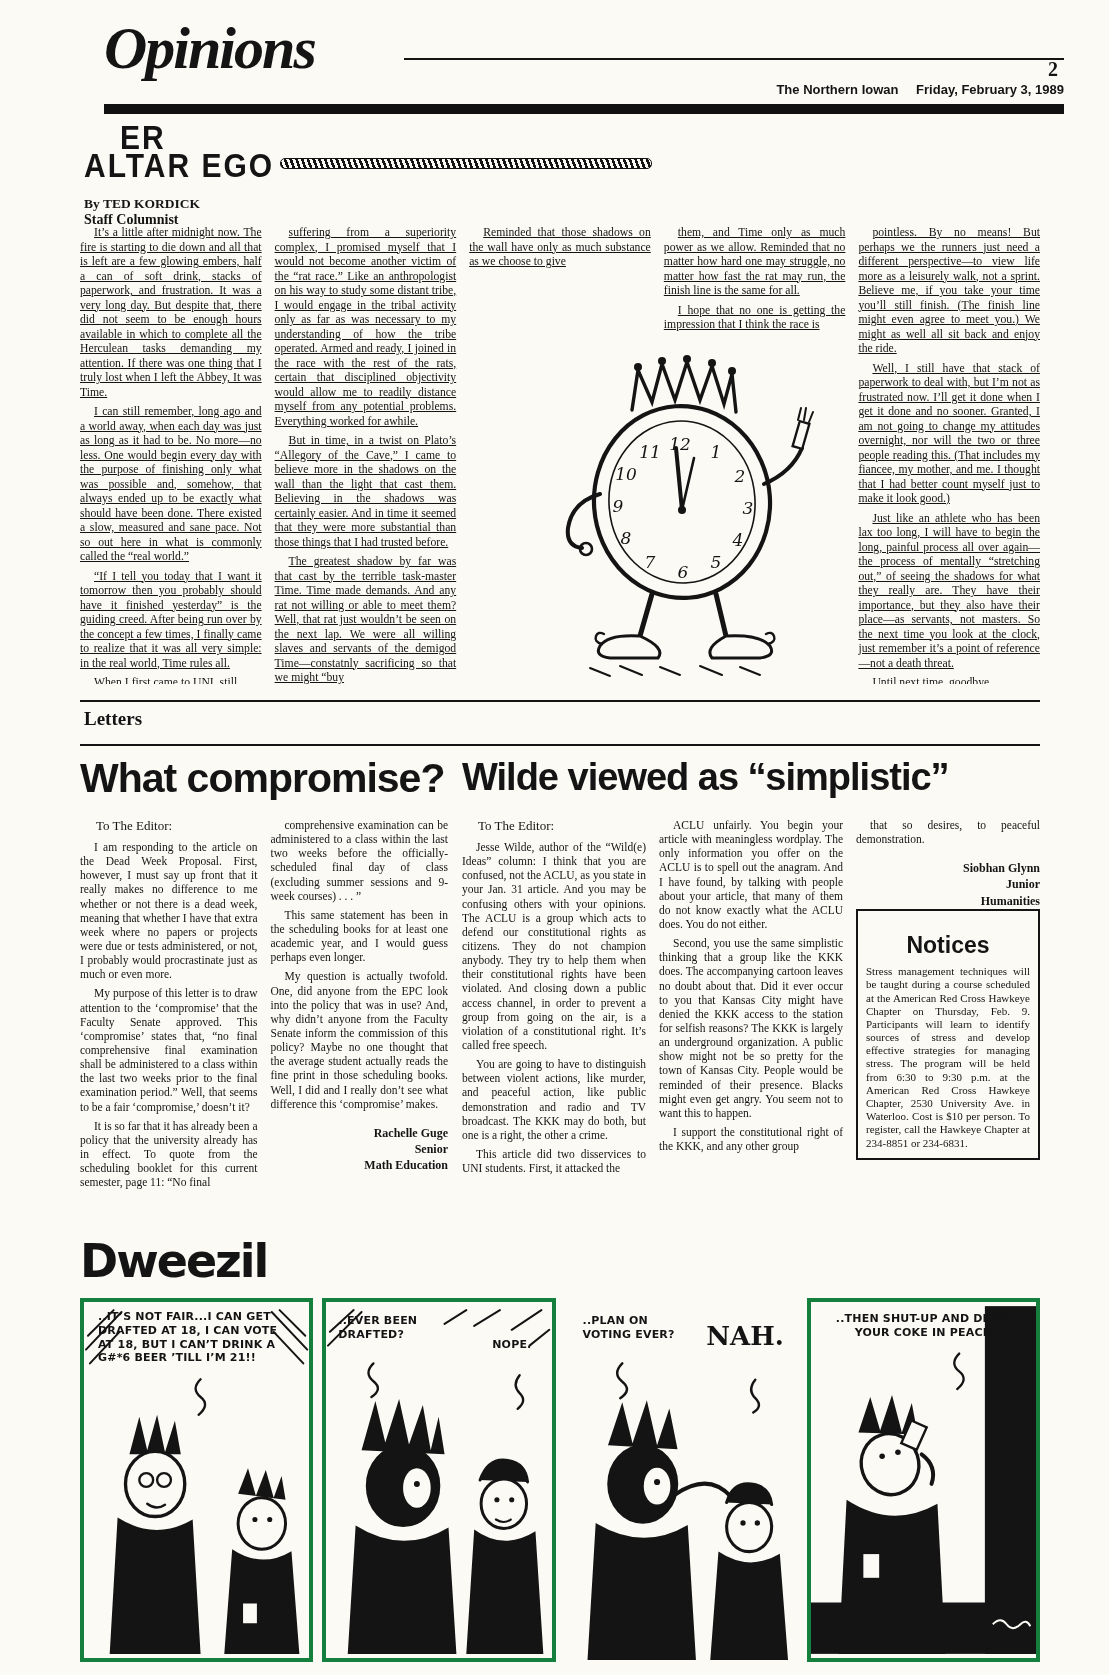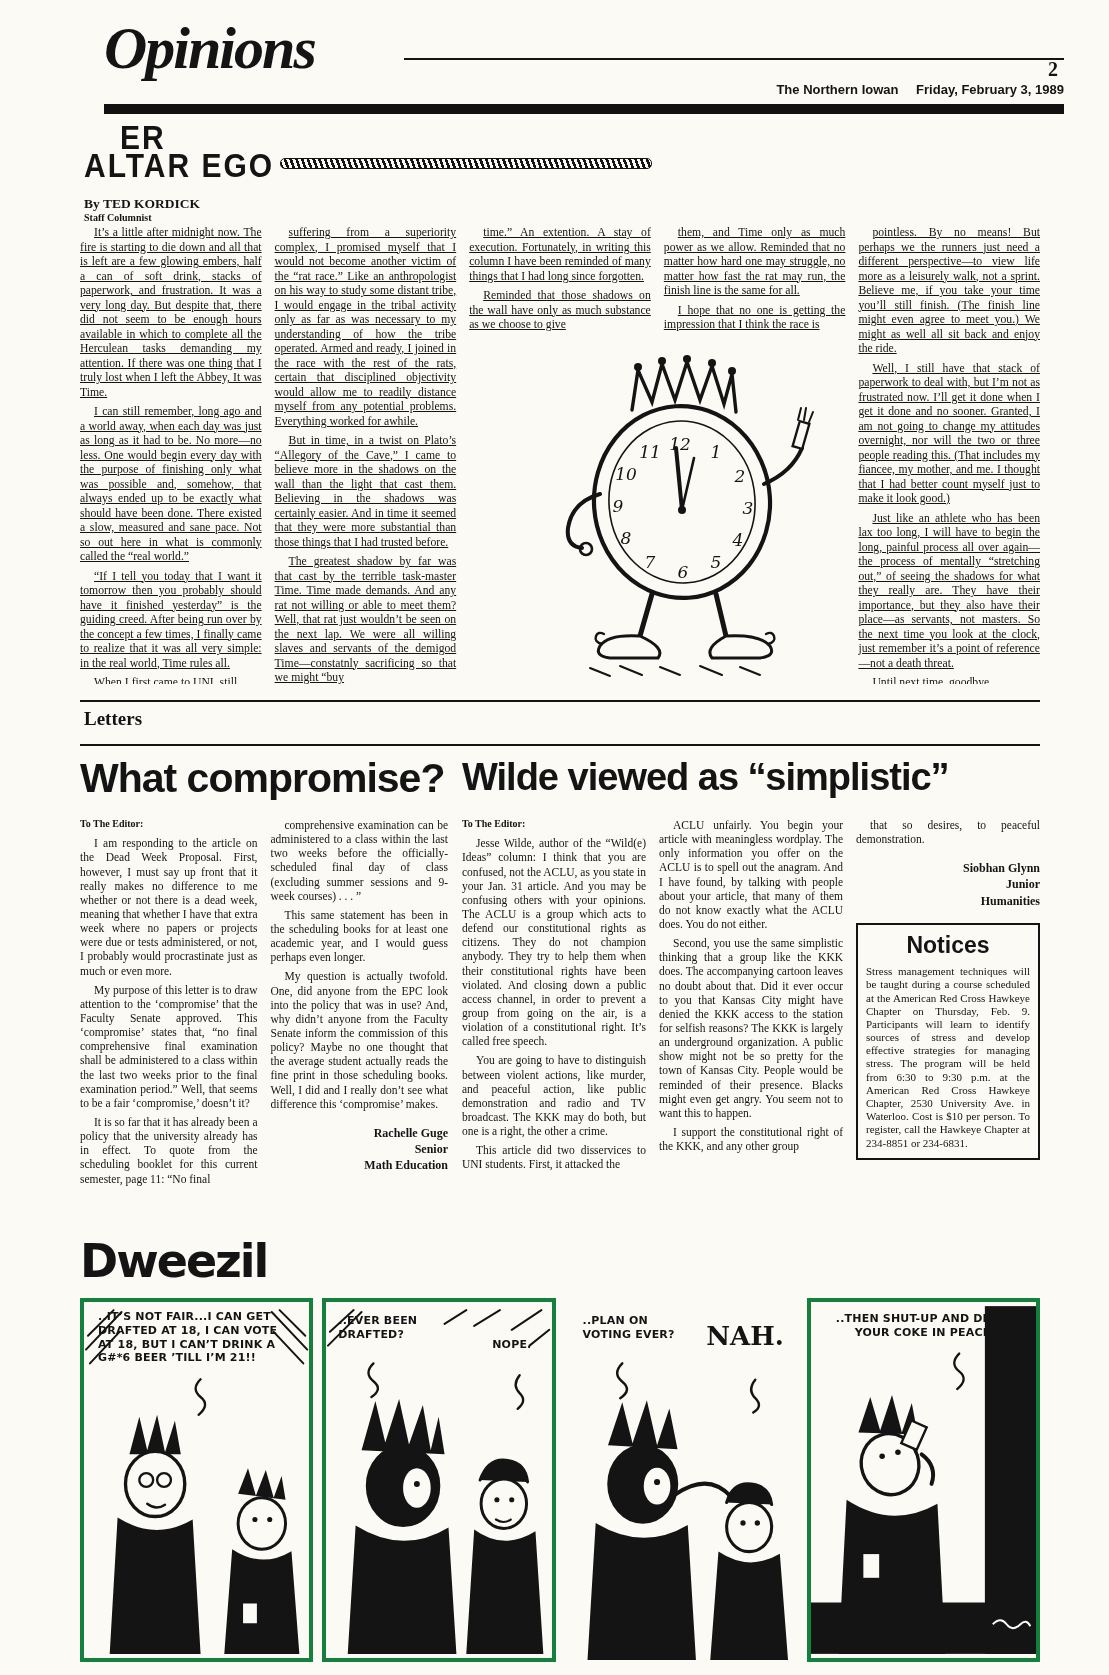--- a/index.html
+++ b/index.html
@@ -26,43 +26,43 @@
     font-family:"Liberation Sans",sans-serif;font-weight:bold;font-size:30px;line-height:.92;
     letter-spacing:2px;transform:scaleY(1.12);transform-origin:left top;display:block;
   }
   .logo-top{margin-left:36px;}
   .logo-row{display:flex;align-items:flex-start;}
   .rope{width:370px;height:9px;margin-left:6px;margin-top:8px;
     background:repeating-linear-gradient(70deg,#141414 0 2.6px,#fbfaf5 2.6px 5.4px);
     border:1.4px solid #141414;border-radius:5px;}
   .byline{position:absolute;left:84px;top:196px;font-weight:bold;}
   .byline-name{font-size:13.5px;}
-  .byline-title{font-size:10px;}
+  .byline-title{font-size:14px;}
   
   .article{
     position:absolute;left:80px;top:226px;width:960px;height:458px;
     display:grid;grid-template-columns:repeat(5,1fr);column-gap:13px;
     font-size:11.7px;line-height:1.24;text-align:justify;overflow:hidden;text-decoration:underline;
   }
   .article p,.lettercol p{margin:0 0 5px;text-indent:14px;}
   .clock-wrap{position:absolute;left:440px;top:126px;width:330px;height:332px;}
   
   .rule{position:absolute;left:80px;width:960px;height:2px;background:#141414;}
   .letters-label{position:absolute;left:84px;top:708px;font-weight:bold;font-size:19px;font-family:"Liberation Serif",serif;}
   .headline{position:absolute;top:758px;font-family:"Liberation Sans",sans-serif;font-weight:bold;letter-spacing:-1px;line-height:1;}
   .headline1{left:80px;width:372px;font-size:41px;}
   .headline2{left:462px;width:578px;font-size:38px;}
   .letterbody{position:absolute;top:818px;display:grid;column-gap:13px;font-size:11.5px;line-height:1.23;text-align:justify;}
   .letter1{left:80px;width:368px;grid-template-columns:repeat(2,1fr);height:408px;overflow:hidden;}
   .letter2{left:462px;width:578px;grid-template-columns:repeat(3,1fr);height:450px;overflow:hidden;}
-  .salutation{font-weight:bold;font-size:10px;margin:0 0 6px;}
+  .salutation{font-weight:normal;font-size:13px;margin:0 16px 6px;}
   .sig{margin-top:14px;text-align:right;font-weight:bold;font-size:12px;line-height:1.35;}
   .sig p{margin:0;text-indent:0;}
   
-  .notices{border:2.5px solid #141414;margin-top:14px;padding:6px 8px 8px;background:#fbfaf5;}
+  .notices{border:2.5px solid #141414;padding:20px 8px 8px;background:#fbfaf5;}
   .notices-title{font-family:"Liberation Sans",sans-serif;font-weight:bold;font-size:23px;text-align:center;margin:0 0 6px;}
   .notices-body{font-size:11px;line-height:1.2;text-align:justify;margin:0;}
   
   .comic-title{position:absolute;left:80px;top:1234px;font-family:"DejaVu Sans",sans-serif;font-weight:bold;font-size:46px;letter-spacing:-2px;}
   .comic{position:absolute;left:80px;top:1298px;width:960px;height:364px;display:grid;grid-template-columns:repeat(4,1fr);column-gap:9px;}
   .panel{position:relative;background:#fbfaf5;overflow:hidden;}
   .panel.bordered{border:4px solid #15803d;}
   .bubble{
     position:absolute;font-family:"DejaVu Sans",sans-serif;font-weight:bold;
     font-size:11px;line-height:1.25;letter-spacing:.2px;z-index:2;
@@ -102,21 +102,20 @@
       <p>I can still remember, long ago and a world away, when each day was just as long as it had to be. No more—no less. One would begin every day with the purpose of finishing only what was possible and, somehow, that always ended up to be exactly what should have been done. There existed a slow, measured and sane pace. Not so out here in what is commonly called the “real world.”</p>
       <p>“If I tell you today that I want it tomorrow then you probably should have it finished yesterday” is the guiding creed. After being run over by the concept a few times, I finally came to realize that it was all very simple: in the real world, Time rules all.</p>
       <p>When I first came to UNI, still</p>
     </div>
   <div class="lettercol">
       <p>suffering from a superiority complex, I promised myself that I would not become another victim of the “rat race.” Like an anthropologist on his way to study some distant tribe, I would engage in the tribal activity only as far as was necessary to my understanding of how the tribe operated. Armed and ready, I joined in the race with the rest of the rats, certain that disciplined objectivity would allow me to readily distance myself from any potential problems. Everything worked for awhile.</p>
       <p>But in time, in a twist on Plato’s “Allegory of the Cave,” I came to believe more in the shadows on the wall than the light that cast them. Believing in the shadows was certainly easier. And in time it seemed that they were more substantial than those things that I had trusted before.</p>
       <p>The greatest shadow by far was that cast by the terrible task-master Time. Time made demands. And any rat not willing or able to meet them? Well, that rat just wouldn’t be seen on the next lap. We were all willing slaves and servants of the demigod Time—constatnly sacrificing so that we might “buy</p>
     </div>
   <div class="lettercol">
-      <p>time.” An extention. A stay of execution. Fortunately, in writing this column I have been reminded of many things that I had long since forgotten.</p>
       <p>Reminded that those shadows on the wall have only as much substance as we choose to give</p>
     </div>
   <div class="lettercol">
       <p>them, and Time only as much power as we allow. Reminded that no matter how hard one may struggle, no matter how fast the rat may run, the finish line is the same for all.</p>
       <p>I hope that no one is getting the impression that I think the race is</p>
     </div>
   <div class="lettercol">
       <p>pointless. By no means! But perhaps we the runners just need a different perspective—to view life more as a leisurely walk, not a sprint. Believe me, if you take your time you’ll still finish. (The finish line might even agree to meet you.) We might as well all sit back and enjoy the ride.</p>
       <p>Well, I still have that stack of paperwork to deal with, but I’m not as frustrated now. I’ll get it done when I get it done and no sooner. Granted, I am not going to change my attitudes overnight, nor will the two or three people reading this. (That includes my fiancee, my mother, and me. I thought that I had better count myself just to make it look good.)</p>
       <p>Just like an athlete who has been lax too long, I will have to begin the long, painful process all over again—the process of mentally “stretching out,” of seeing the shadows for what they really are. They have their importance, but they also have their place—as servants, not masters. So the next time you look at the clock, just remember it’s a point of reference—not a death threat.</p>

